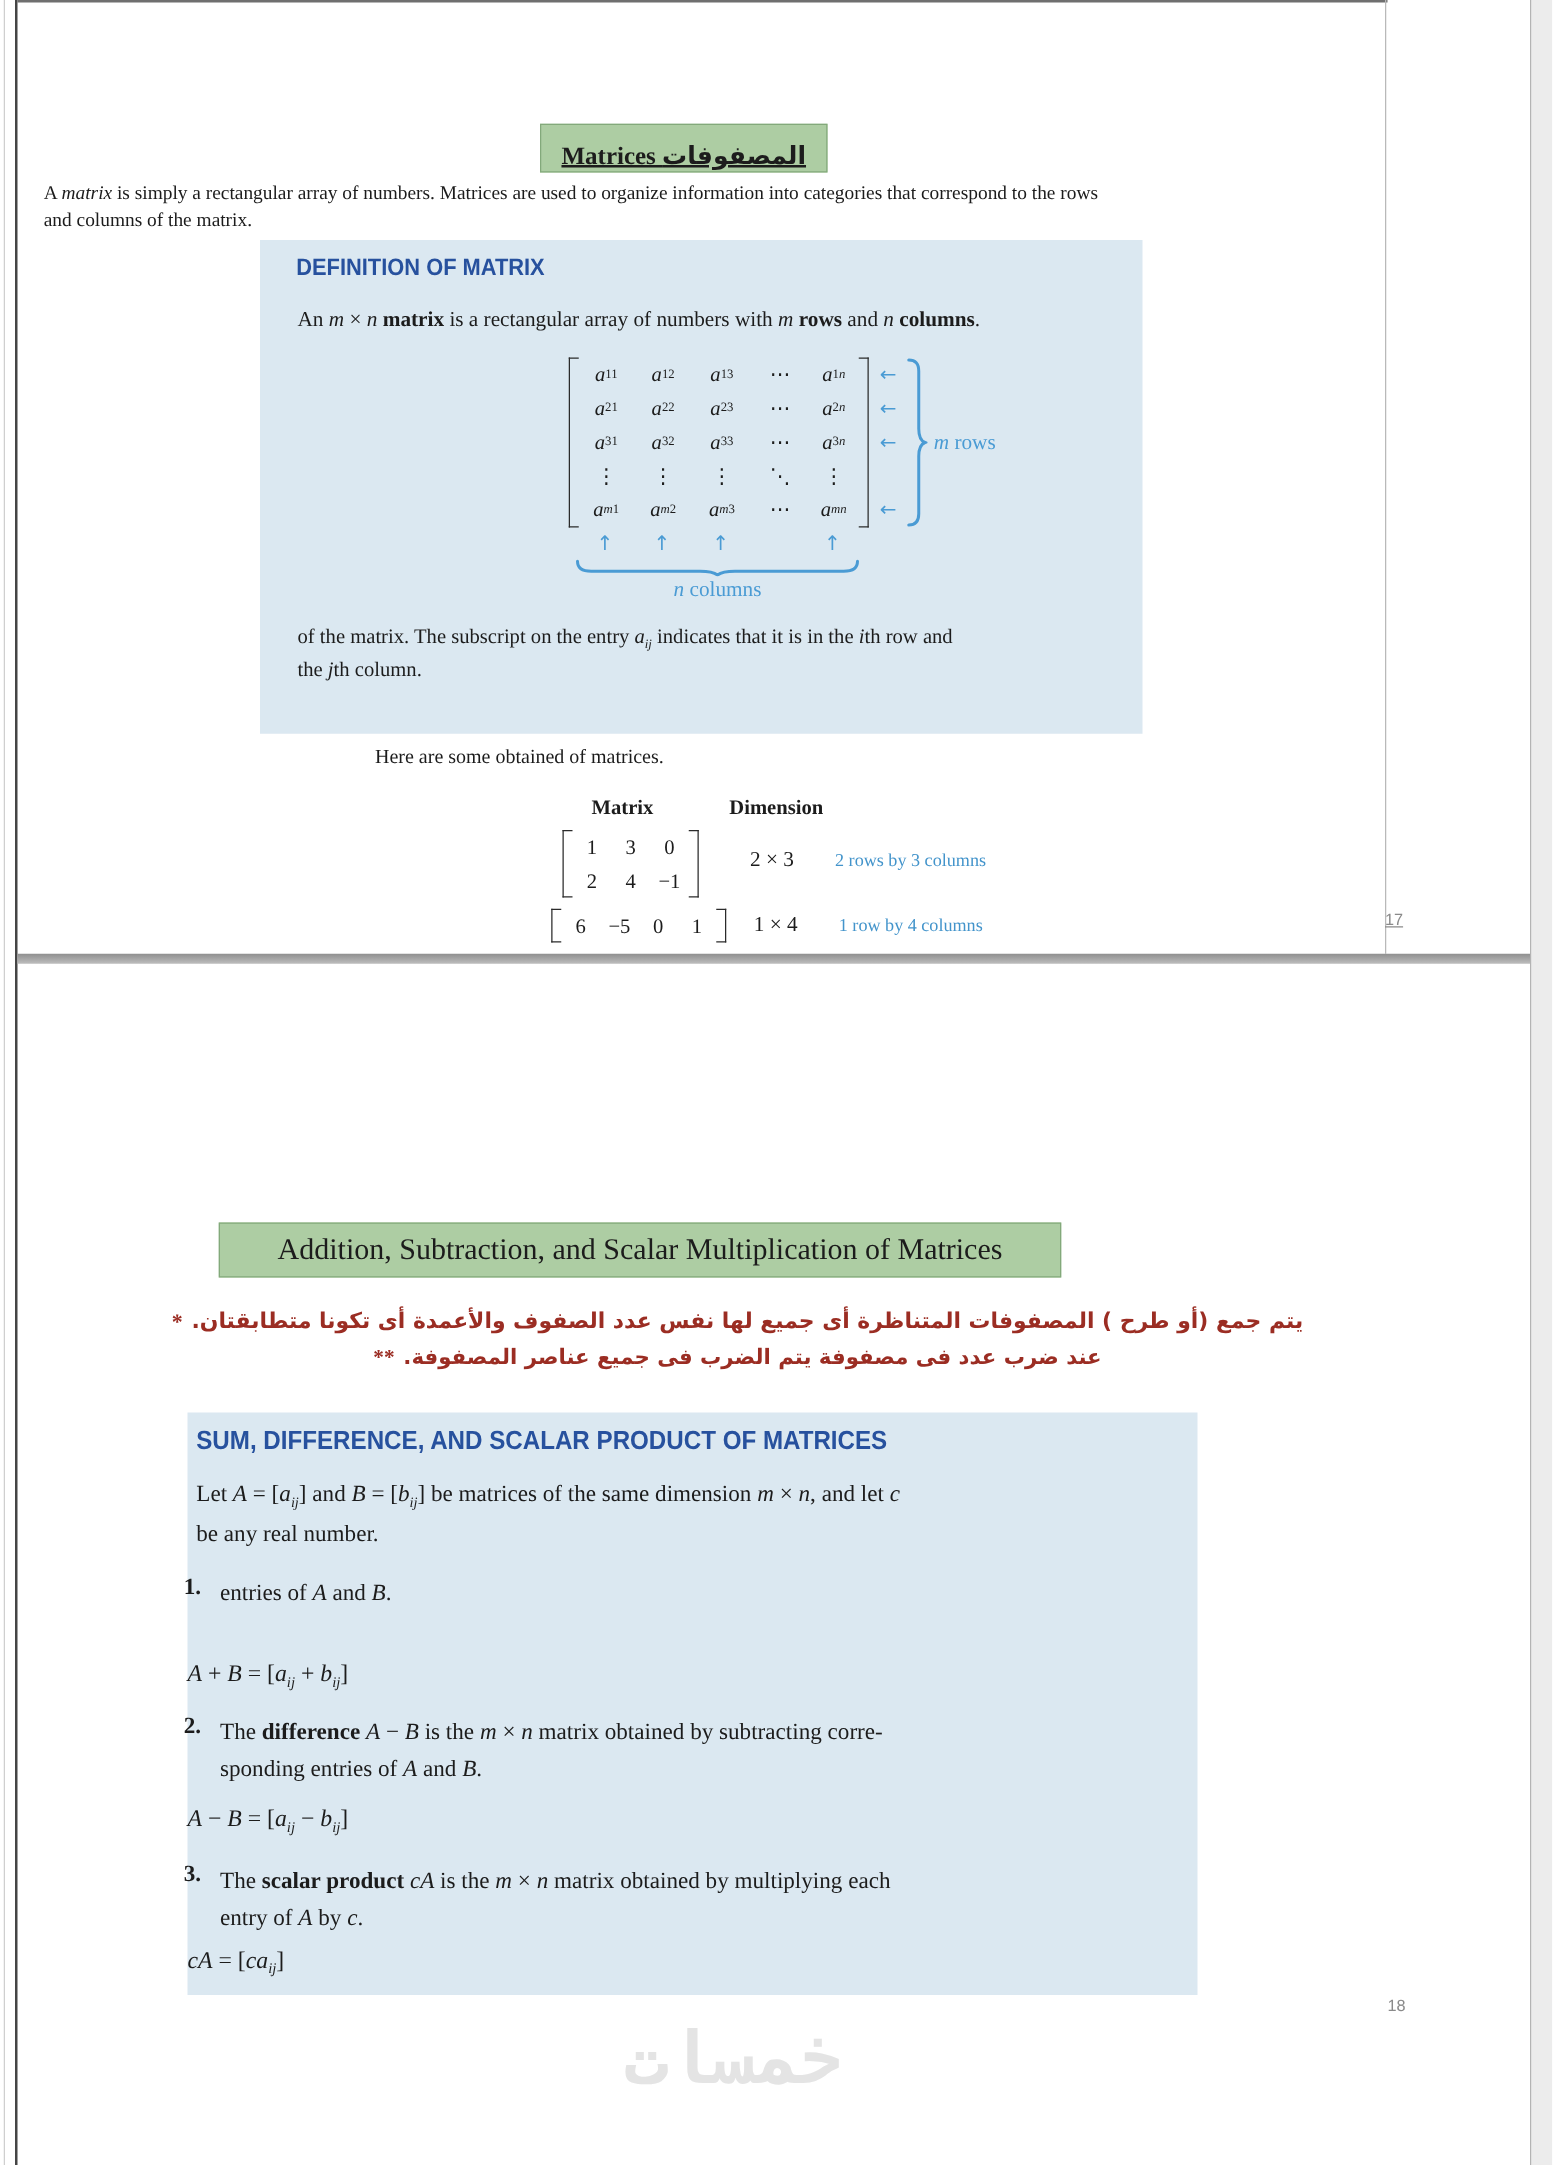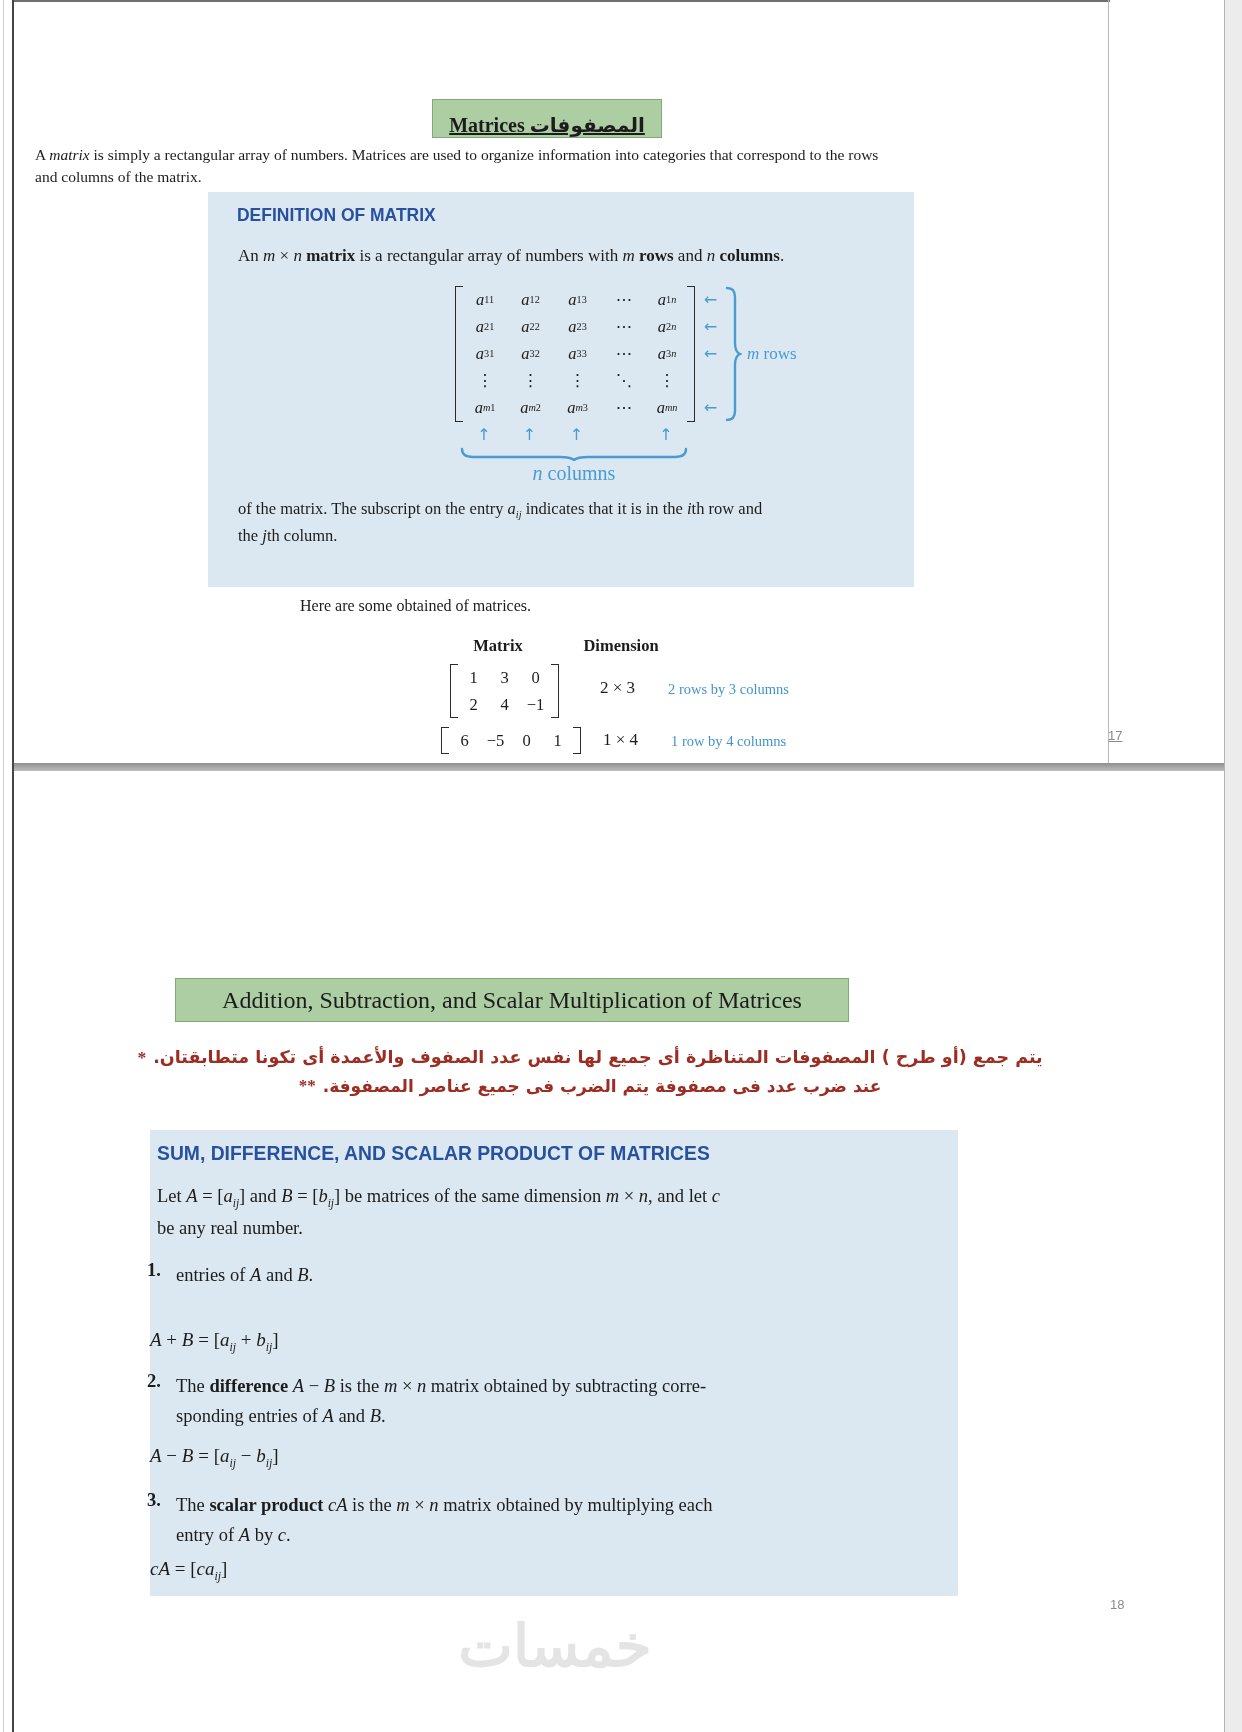--- a/index.html
+++ b/index.html
@@ -44,21 +44,21 @@
   .brk.r{border-left:none;}
   .dg-grid{display:grid;grid-template-columns:44px 47px 47px 46px 40px;grid-auto-rows:27px;}
   .dg-cell{display:flex;align-items:center;justify-content:center;font-size:16.5px;}
   .dg-arrows{display:grid;grid-auto-rows:27px;width:27px;margin-left:2px;}
   .dg-acell{display:flex;align-items:center;justify-content:center;color:var(--diagram-blue);
             font-family:"DejaVu Sans",sans-serif;font-size:16px;}
   .bracesvg{display:block;}
   .mrows{align-self:center;color:var(--diagram-blue);font-size:17px;margin-left:5px;white-space:nowrap;}
   .dg-under{margin-left:7px;width:224px;}
   .dg-up{display:grid;grid-template-columns:44px 47px 47px 46px 40px;grid-auto-rows:25px;}
-  .ncols{text-align:center;color:var(--diagram-blue);font-size:20px;margin-top:1px;}
+  .ncols{text-align:center;color:var(--diagram-blue);font-size:17px;margin-top:1px;}
 
   
   .exintro{left:300px;top:597px;font-size:16px;white-space:nowrap;}
   .exh1{left:452px;top:636px;width:92px;text-align:center;font-weight:bold;font-size:16.5px;}
   .exh2{left:576px;top:636px;width:90px;text-align:center;font-weight:bold;font-size:16.5px;}
   .mtx{display:inline-flex;align-items:stretch;}
   .ex-grid{display:grid;grid-auto-rows:27px;}
   .dcell{display:flex;align-items:center;justify-content:center;font-size:16.5px;width:31px;}
   .ex1{left:450px;top:664px;}
   .ex2{left:441px;top:727px;}
@@ -83,22 +83,22 @@
   .sumhead{left:157px;top:1141px;font-size:21px;}
   .sumintro{left:157px;top:1180px;font-size:18.5px;line-height:32px;}
   .itemnum{width:26px;font-weight:bold;font-size:18.5px;}
   .itemtext{font-size:18.5px;line-height:30px;}
   .in1{left:147px;top:1260px;} .it1{left:176px;top:1260px;}
   .in2{left:147px;top:1371px;} .it2{left:176px;top:1371px;}
   .in3{left:147px;top:1490px;} .it3{left:176px;top:1490px;}
   .formula{left:150px;width:808px;text-align:left;font-size:19px;white-space:nowrap;}
   .f1{top:1329px;} .f2{top:1445px;} .f3{top:1558px;}
 
-  .watermark{left:0;top:1612px;width:1110px;text-align:center;font-family:Liberation Sans, sans-serif;
-             font-weight:bold;font-size:58px;color:var(--watermark-gray);}
+  .watermark{left:0;top:1612px;width:1110px;text-align:center;font-family:Liberation Mono, monospace;
+             font-weight:bold;font-size:58px;color:var(--watermark-gray);padding-left:32px;}
 </style>
 </head>
 <body>
 
 <div id="canvas">
 
   <div class="abs edge-left-faint"></div>
   <div class="abs edge-left"></div>
   <div class="abs edge-top"></div>
   <div class="abs scan-edge"></div>

